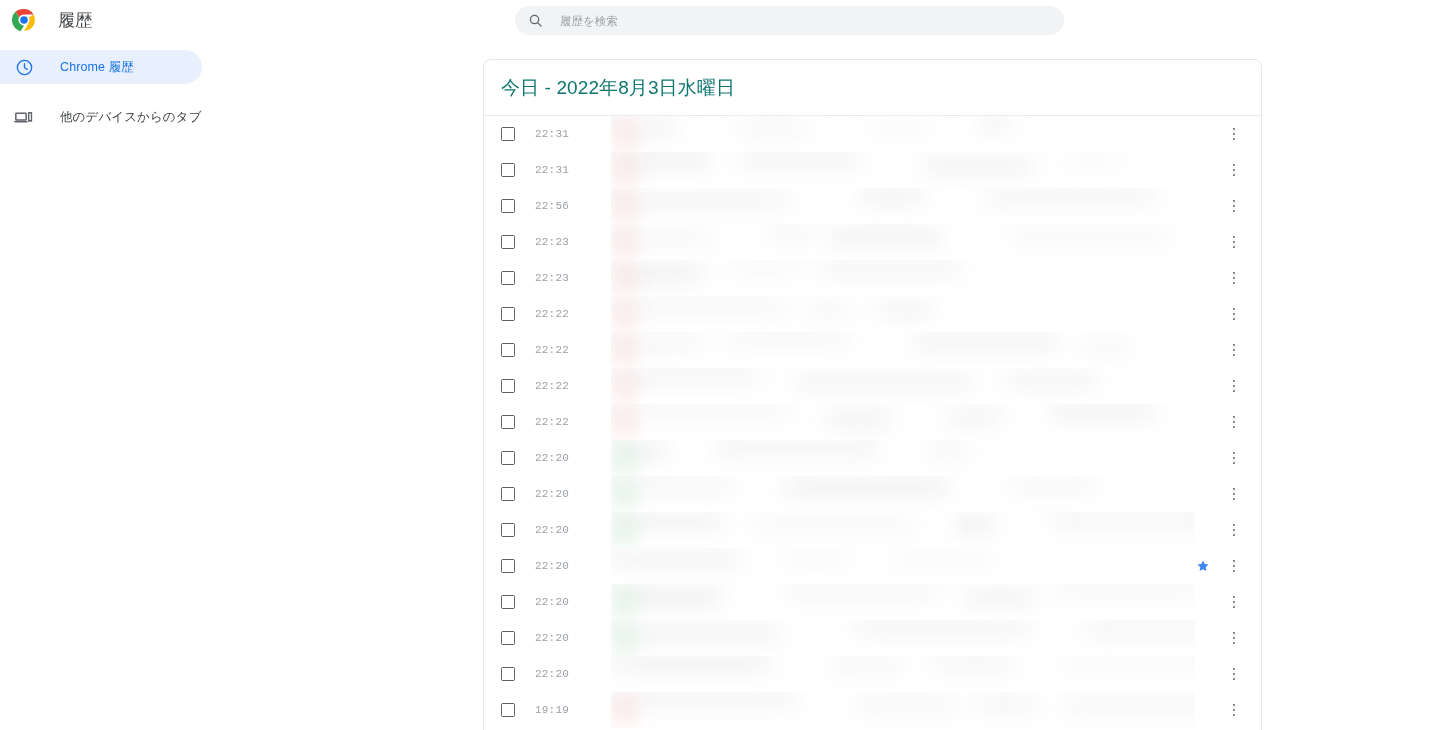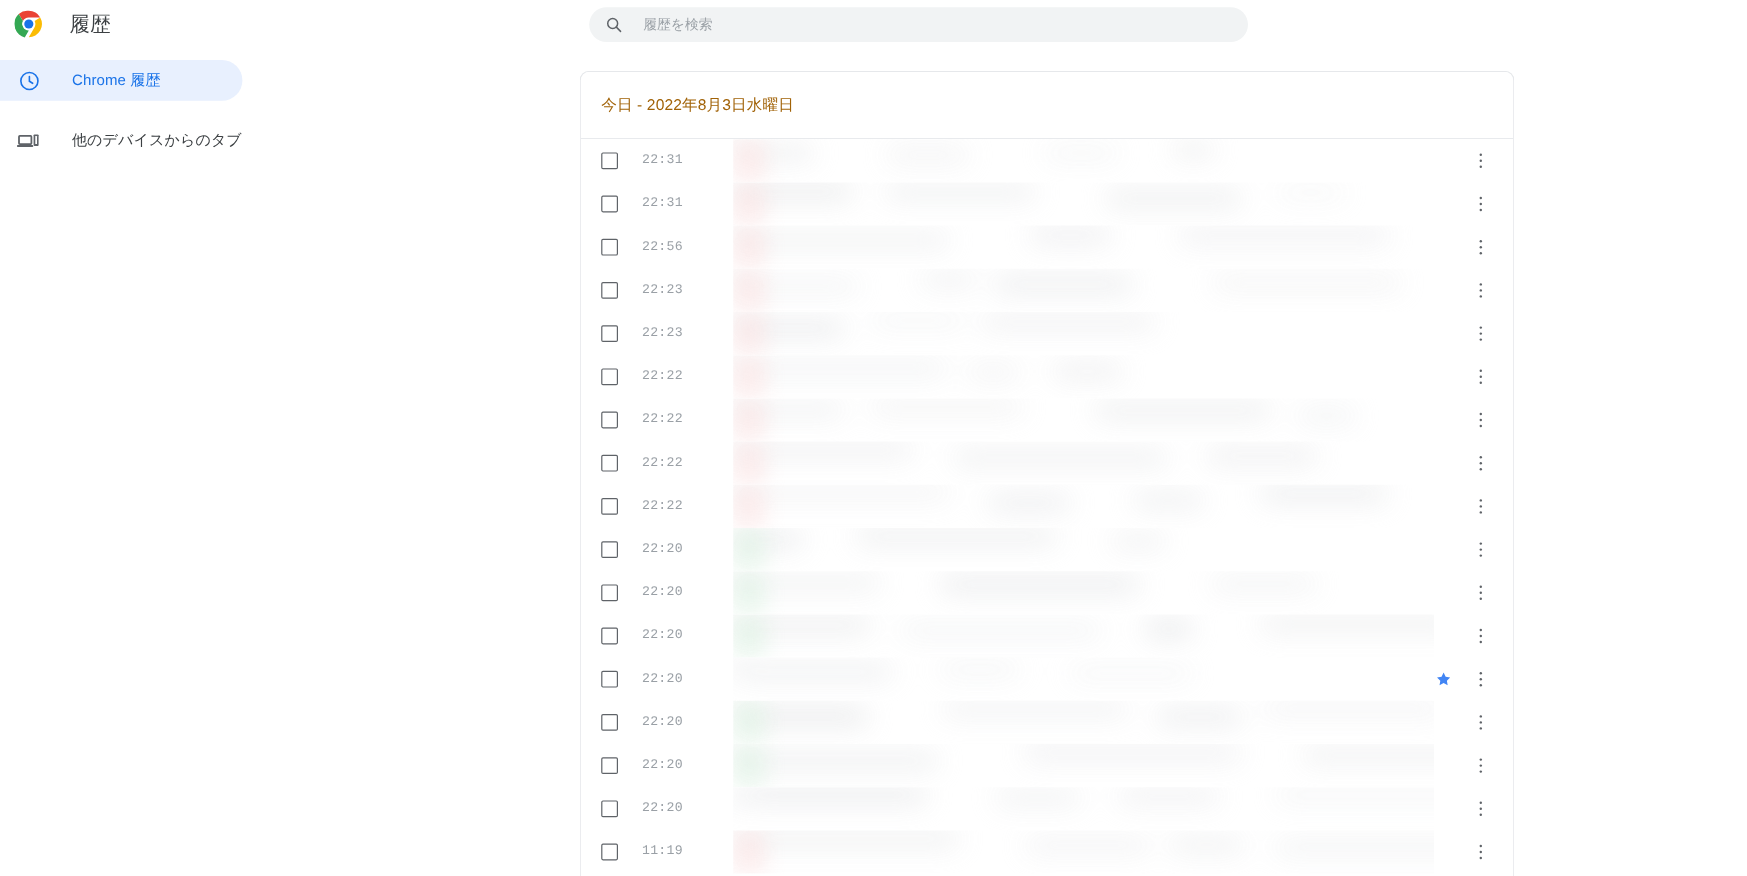--- a/index.html
+++ b/index.html
@@ -94,21 +94,21 @@
 
   .ext-link-icon {
     margin-left: 14px;
     width: 14px; height: 14px;
     display: flex; align-items: center; justify-content: center;
   }
 
   
   .search-wrap {
     position: absolute;
-    left: 491px; top: 6px;
+    left: 515px; top: 6px;
     width: 549px; height: 29px;
   }
   .search-box {
     width: 100%; height: 100%;
     background: #f1f3f4;
     border-radius: 16px;
     display: flex;
     align-items: center;
     padding-left: 13px;
     cursor: text;
@@ -142,22 +142,22 @@
 
   .card-header {
     height: 56px;
     display: flex;
     align-items: center;
     padding-left: 17px;
     border-bottom: 1px solid #e8eaed;
     background: #fff;
   }
   .card-header-text {
-    font-size: 13px;
-    color: #a16207;
+    font-size: 19px;
+    color: #0f766e;
     letter-spacing: .1px;
     white-space: nowrap;
   }
 
   .rows { position: relative; font-family: Liberation Mono, monospace; }
 
   .hrow {
     position: relative;
     display: flex;
     align-items: center;
@@ -685,21 +685,21 @@
             </svg>
           </div>
           <div class="row-menu">
             <span></span>
             <span></span>
             <span></span>
           </div>
         </div>
         <div class="hrow">
           <div class="row-check"></div>
-          <div class="row-time">11:19</div>
+          <div class="row-time">19:19</div>
           <div class="row-content">
             <div class="blurmask">
               <i style="left: 17.4px; top: 12.8px; width: 176.5px; height: 11.8px; opacity: 0.78;"></i>
               <i style="left: 249.3px; top: 18.5px; width: 105px; height: 11.4px; opacity: 0.64;"></i>
               <i style="left: 369px; top: 18.3px; width: 62.8px; height: 11.8px; opacity: 0.71;"></i>
               <i style="left: 457.4px; top: 20px; width: 175.8px; height: 11.6px; opacity: 0.58;"></i>
               <i style="left: 2px; top: 12px; width: 15px; height: 15px; border-radius: 50%; opacity: 0.7;"></i>
             </div>
             <span class="tint pink"></span>
           </div>

